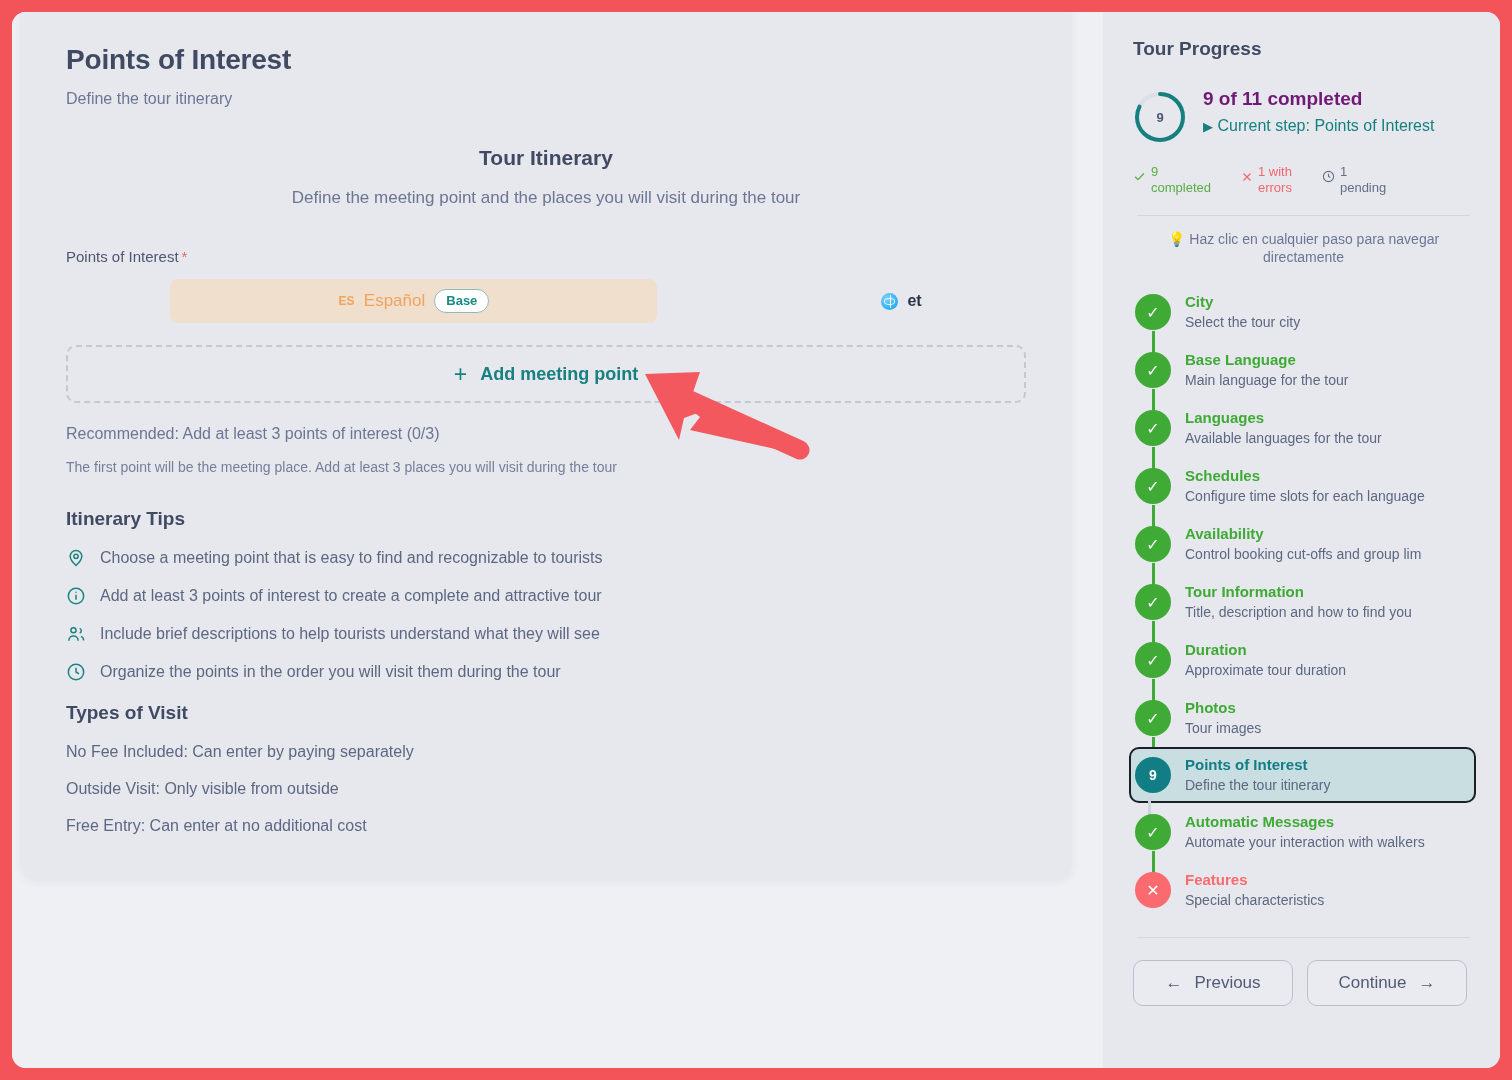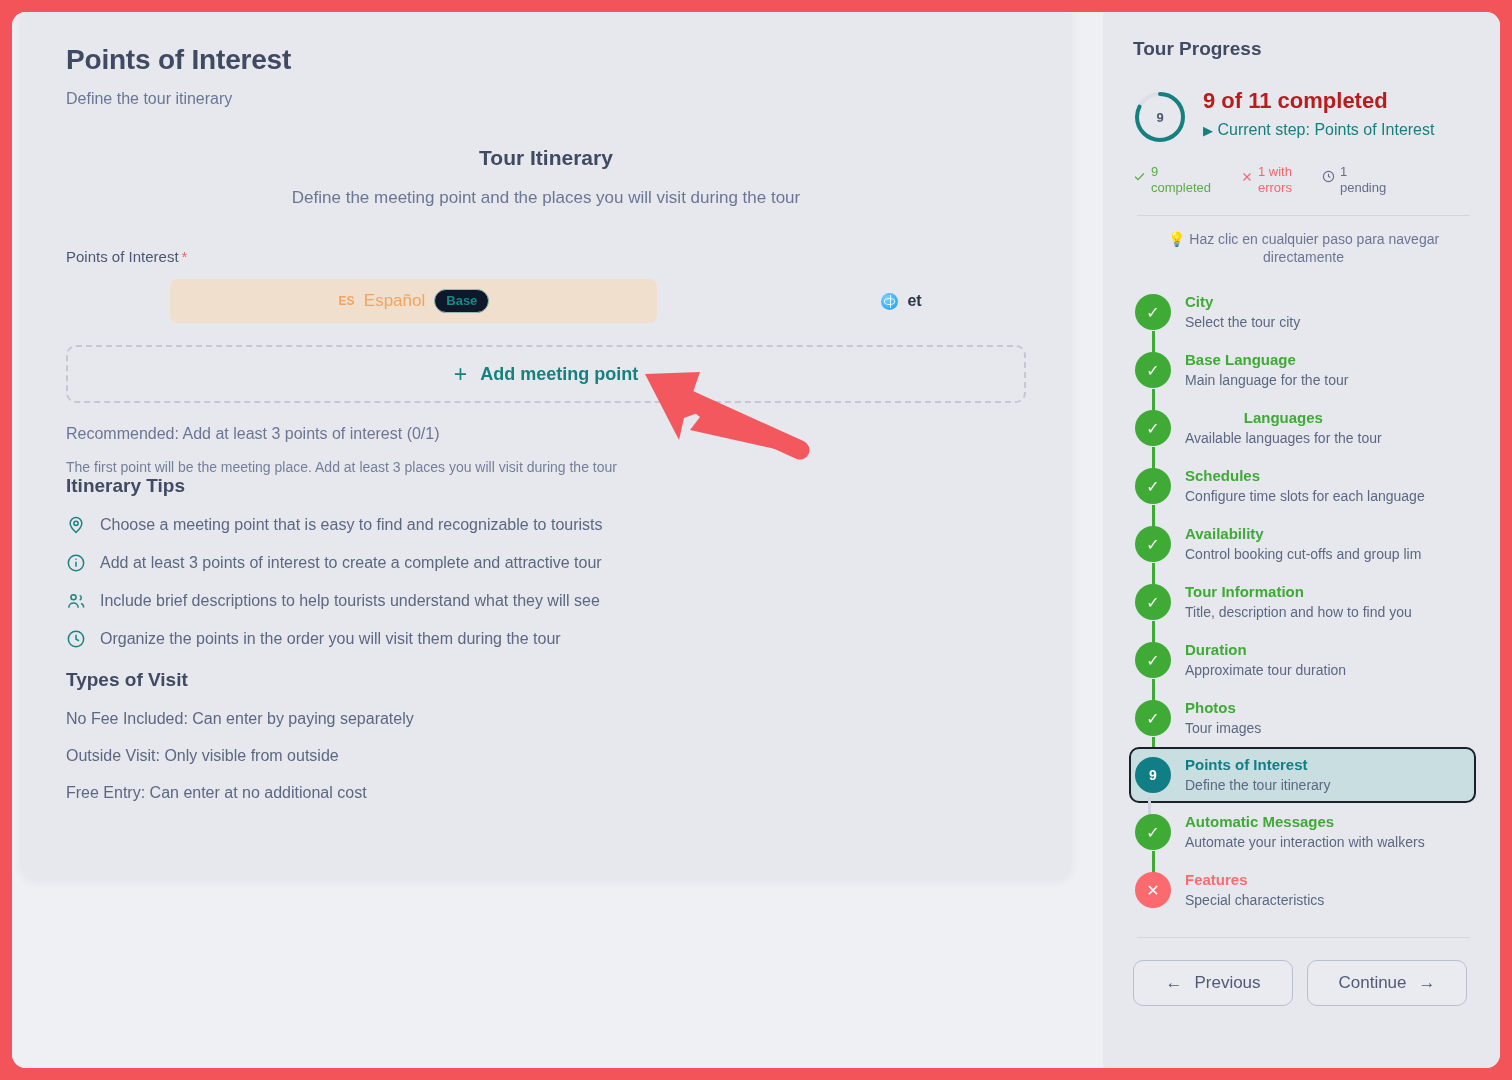--- a/index.html
+++ b/index.html
@@ -105,21 +105,21 @@
     letter-spacing: .2px;
   }
   .lang-name {
     font-size: 17px;
     color: #f0a45e;
   }
   .base-badge {
     font-size: 13px;
     font-weight: bold;
     color: #188a86;
-    background: #0f172a;
+    background: #ffffff;
     border: 1px solid #8fbdb6;
     border-radius: 12px;
     padding: 3px 11px 4px;
   }
   .lang-right {
     display: flex;
     align-items: center;
     gap: 9px;
     margin-left: 224px;
   }
@@ -170,20 +170,21 @@
     font-size: 16px;
     color: #6c7694;
   }
   .helper-line {
     margin-top: 16px;
     font-size: 14px;
     color: #767f9a;
   }
 
   .tips-title {
+    margin-top: 33px;
     font-size: 19px;
     font-weight: bold;
     color: #414a63;
   }
   .tip-row {
     display: flex;
     align-items: center;
     gap: 14px;
     margin-top: 18px;
   }
@@ -228,21 +229,21 @@
   }
   .ring-wrap { position: relative; width: 54px; height: 54px; flex: none; margin-top: 4px;}
   .ring-num {
     position: absolute;
     inset: 0;
     display: flex; align-items: center; justify-content: center;
     font-size: 13px; font-weight: 600; color: #4e5672;
   }
   .progress-texts { padding-top: 2px; }
   .progress-count {
-    font-size: 22px; font-weight: bold; color: #b91c1c;
+    font-size: 19px; font-weight: bold; color: #701a75;
   }
   .current-step {
     margin-top: 5px;
     font-size: 16px;
     color: #16807f;
     line-height: 1.35;
     max-width: 250px;
   }
   .current-step .caret { font-size: 13px; }
 
@@ -397,21 +398,21 @@
           <span class="globe-icon"></span>
           <span class="lang-right-label">et</span>
         </div>
       </div>
 
       <div class="add-box">
         <span class="add-plus">+</span>
         <span class="add-label">Add meeting point</span>
       </div>
 
-      <div class="recommend-line">Recommended: Add at least 3 points of interest (0/1)</div>
+      <div class="recommend-line">Recommended: Add at least 3 points of interest (0/3)</div>
       <div class="helper-line">The first point will be the meeting place. Add at least 3 places you will visit during the tour</div>
 
       <div class="tips-title">Itinerary Tips</div>
 
       <div class="tip-row">
         <span class="tip-icon">
           <svg width="20" height="20" viewBox="0 0 24 24" fill="none" stroke="currentColor" stroke-width="1.8">
             <path d="M12 21s7-6.2 7-11a7 7 0 1 0-14 0c0 4.8 7 11 7 11z"></path>
             <circle cx="12" cy="10" r="2.6"></circle>
           </svg>
@@ -541,21 +542,21 @@
         <span class="step-texts">
           <span class="step-title done" style="display: block;">Base Language</span>
           <span class="step-desc" style="display: block;">Main language for the tour</span>
         </span>
       </div>
 
       <div class="step">
         <span class="connector"></span>
         <span class="bullet done">✓</span>
         <span class="step-texts">
-          <span class="step-title done" style="display: block; text-align: center;">Languages</span>
+          <span class="step-title done" style="display: block;">Languages</span>
           <span class="step-desc" style="display: block;">Available languages for the tour</span>
         </span>
       </div>
 
       <div class="step">
         <span class="connector"></span>
         <span class="bullet done">✓</span>
         <span class="step-texts">
           <span class="step-title done" style="display: block;">Schedules</span>
           <span class="step-desc" style="display: block;">Configure time slots for each language</span>

